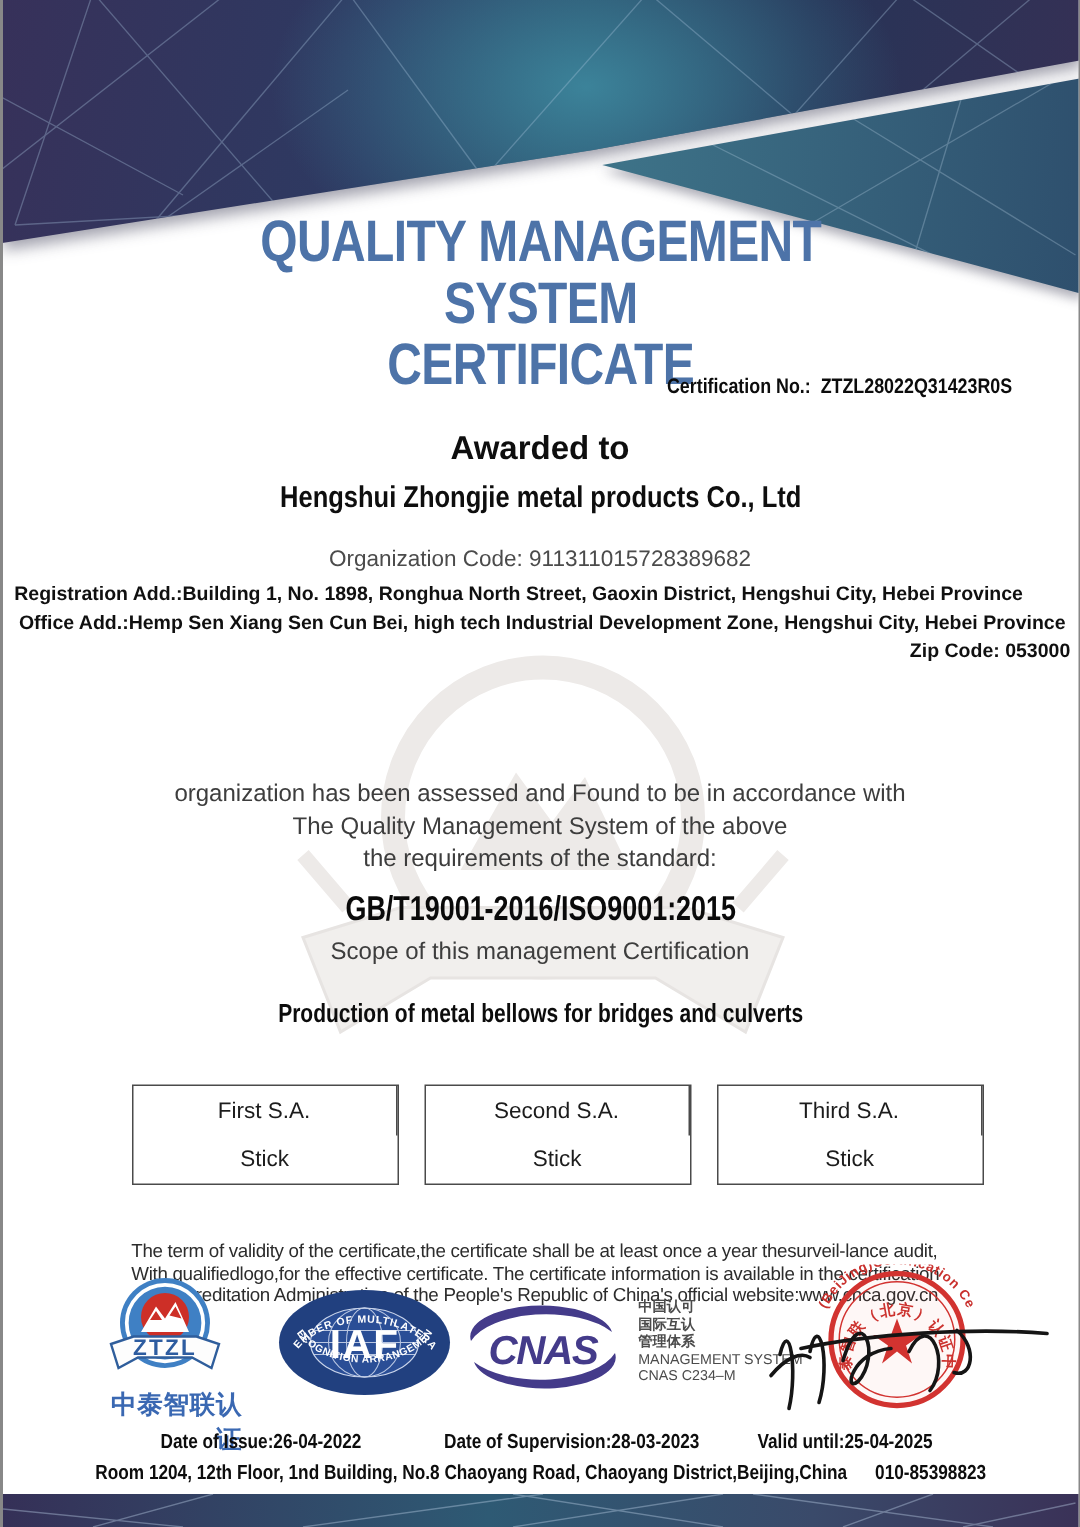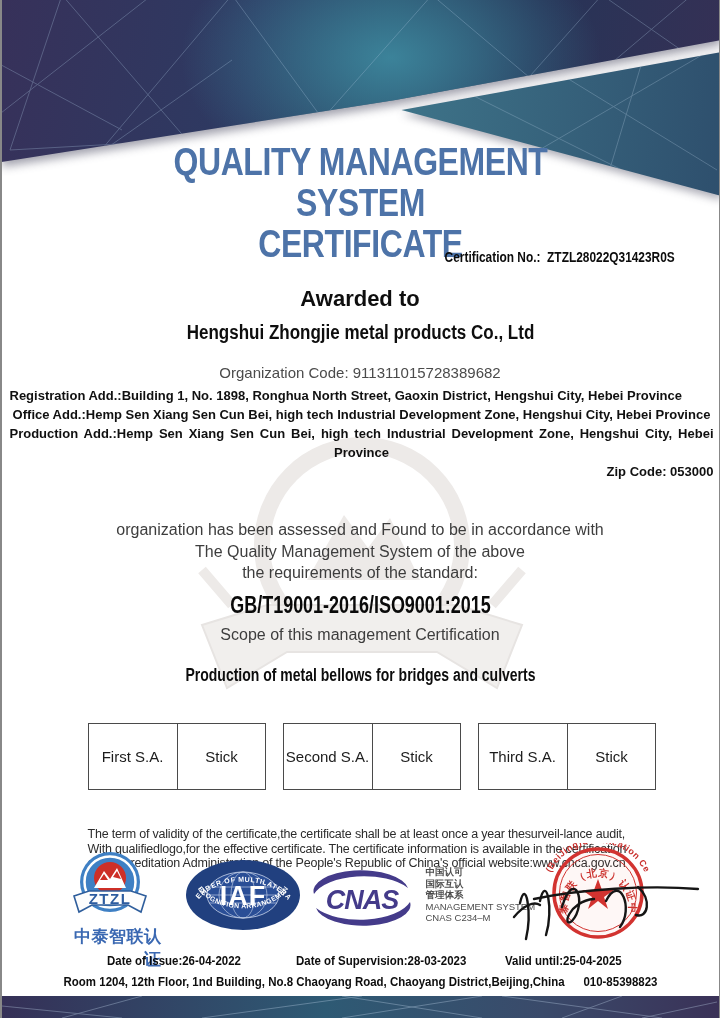--- a/index.html
+++ b/index.html
@@ -43,21 +43,21 @@
   .addr .one{white-space:nowrap;}
   .addr .just{text-align:justify;text-align-last:center;}
   .addr .zip{text-align:right;}
   .stmt{top:519px;font-size:16px;color:#3d3d3d;line-height:21.5px;}
   .standard{top:592px;font-size:23px;font-weight:bold;color:#0a0a0a;letter-spacing:0;}
   .scopelbl{top:626px;font-size:16px;color:#3d3d3d;}
   .scopeval{top:665px;font-size:17.5px;font-weight:bold;color:#0c0c0c;}
 
   
   .audit{position:absolute;top:723px;left:86px;display:flex;gap:17px;z-index:2;}
-  .abox{display:flex;width:176px;height:65px;border:1.5px solid #4a4a4a;background:#fff;}
+  .abox{display:flex;width:176px;height:65px;border:1.5px solid #4a4a4a;background:#fff;flex-direction:column;}
   .abox .cell{flex:0 0 50%;display:flex;align-items:center;justify-content:center;
               font-size:15px;color:#1c1c1c;}
   .abox .cell.first{border-right:1.5px solid #4a4a4a;}
 
   .legal{position:absolute;top:827px;left:86px;width:552px;z-index:2;
          font-size:12.5px;color:#2c2c2c;line-height:14.6px;letter-spacing:-.2px;}
 
   
   .logo{position:absolute;z-index:2;}
   .ztzl-cap{position:absolute;top:925px;left:56px;width:104px;text-align:right;z-index:2;
@@ -132,21 +132,20 @@
     <span>ZTZL28022Q31423R0S</span>
   </div>
 
   <div class="ctr awarded">Awarded to</div>
   <div class="ctr company cond85">Hengshui Zhongjie metal products Co., Ltd</div>
   <div class="ctr orgcode">Organization Code: 911311015728389682</div>
 
   <div class="addr">
     <div class="one">Registration Add.:Building 1, No. 1898, Ronghua North Street, Gaoxin District, Hengshui City, Hebei Province</div>
     <div class="just">Office Add.:Hemp Sen Xiang Sen Cun Bei, high tech Industrial Development Zone, Hengshui City, Hebei Province</div>
-    <div class="just">Production Add.:Hemp Sen Xiang Sen Cun Bei, high tech Industrial Development Zone, Hengshui City, Hebei Province</div>
     <div class="zip">Zip Code: 053000</div>
   </div>
 
   <div class="ctr stmt">
     <div>organization has been assessed and Found to be in accordance with</div>
     <div>The Quality Management System of the above</div>
     <div>the requirements of the standard:</div>
   </div>
   <div class="ctr standard cond78">GB/T19001-2016/ISO9001:2015</div>
   <div class="ctr scopelbl">Scope of this management Certification</div>

